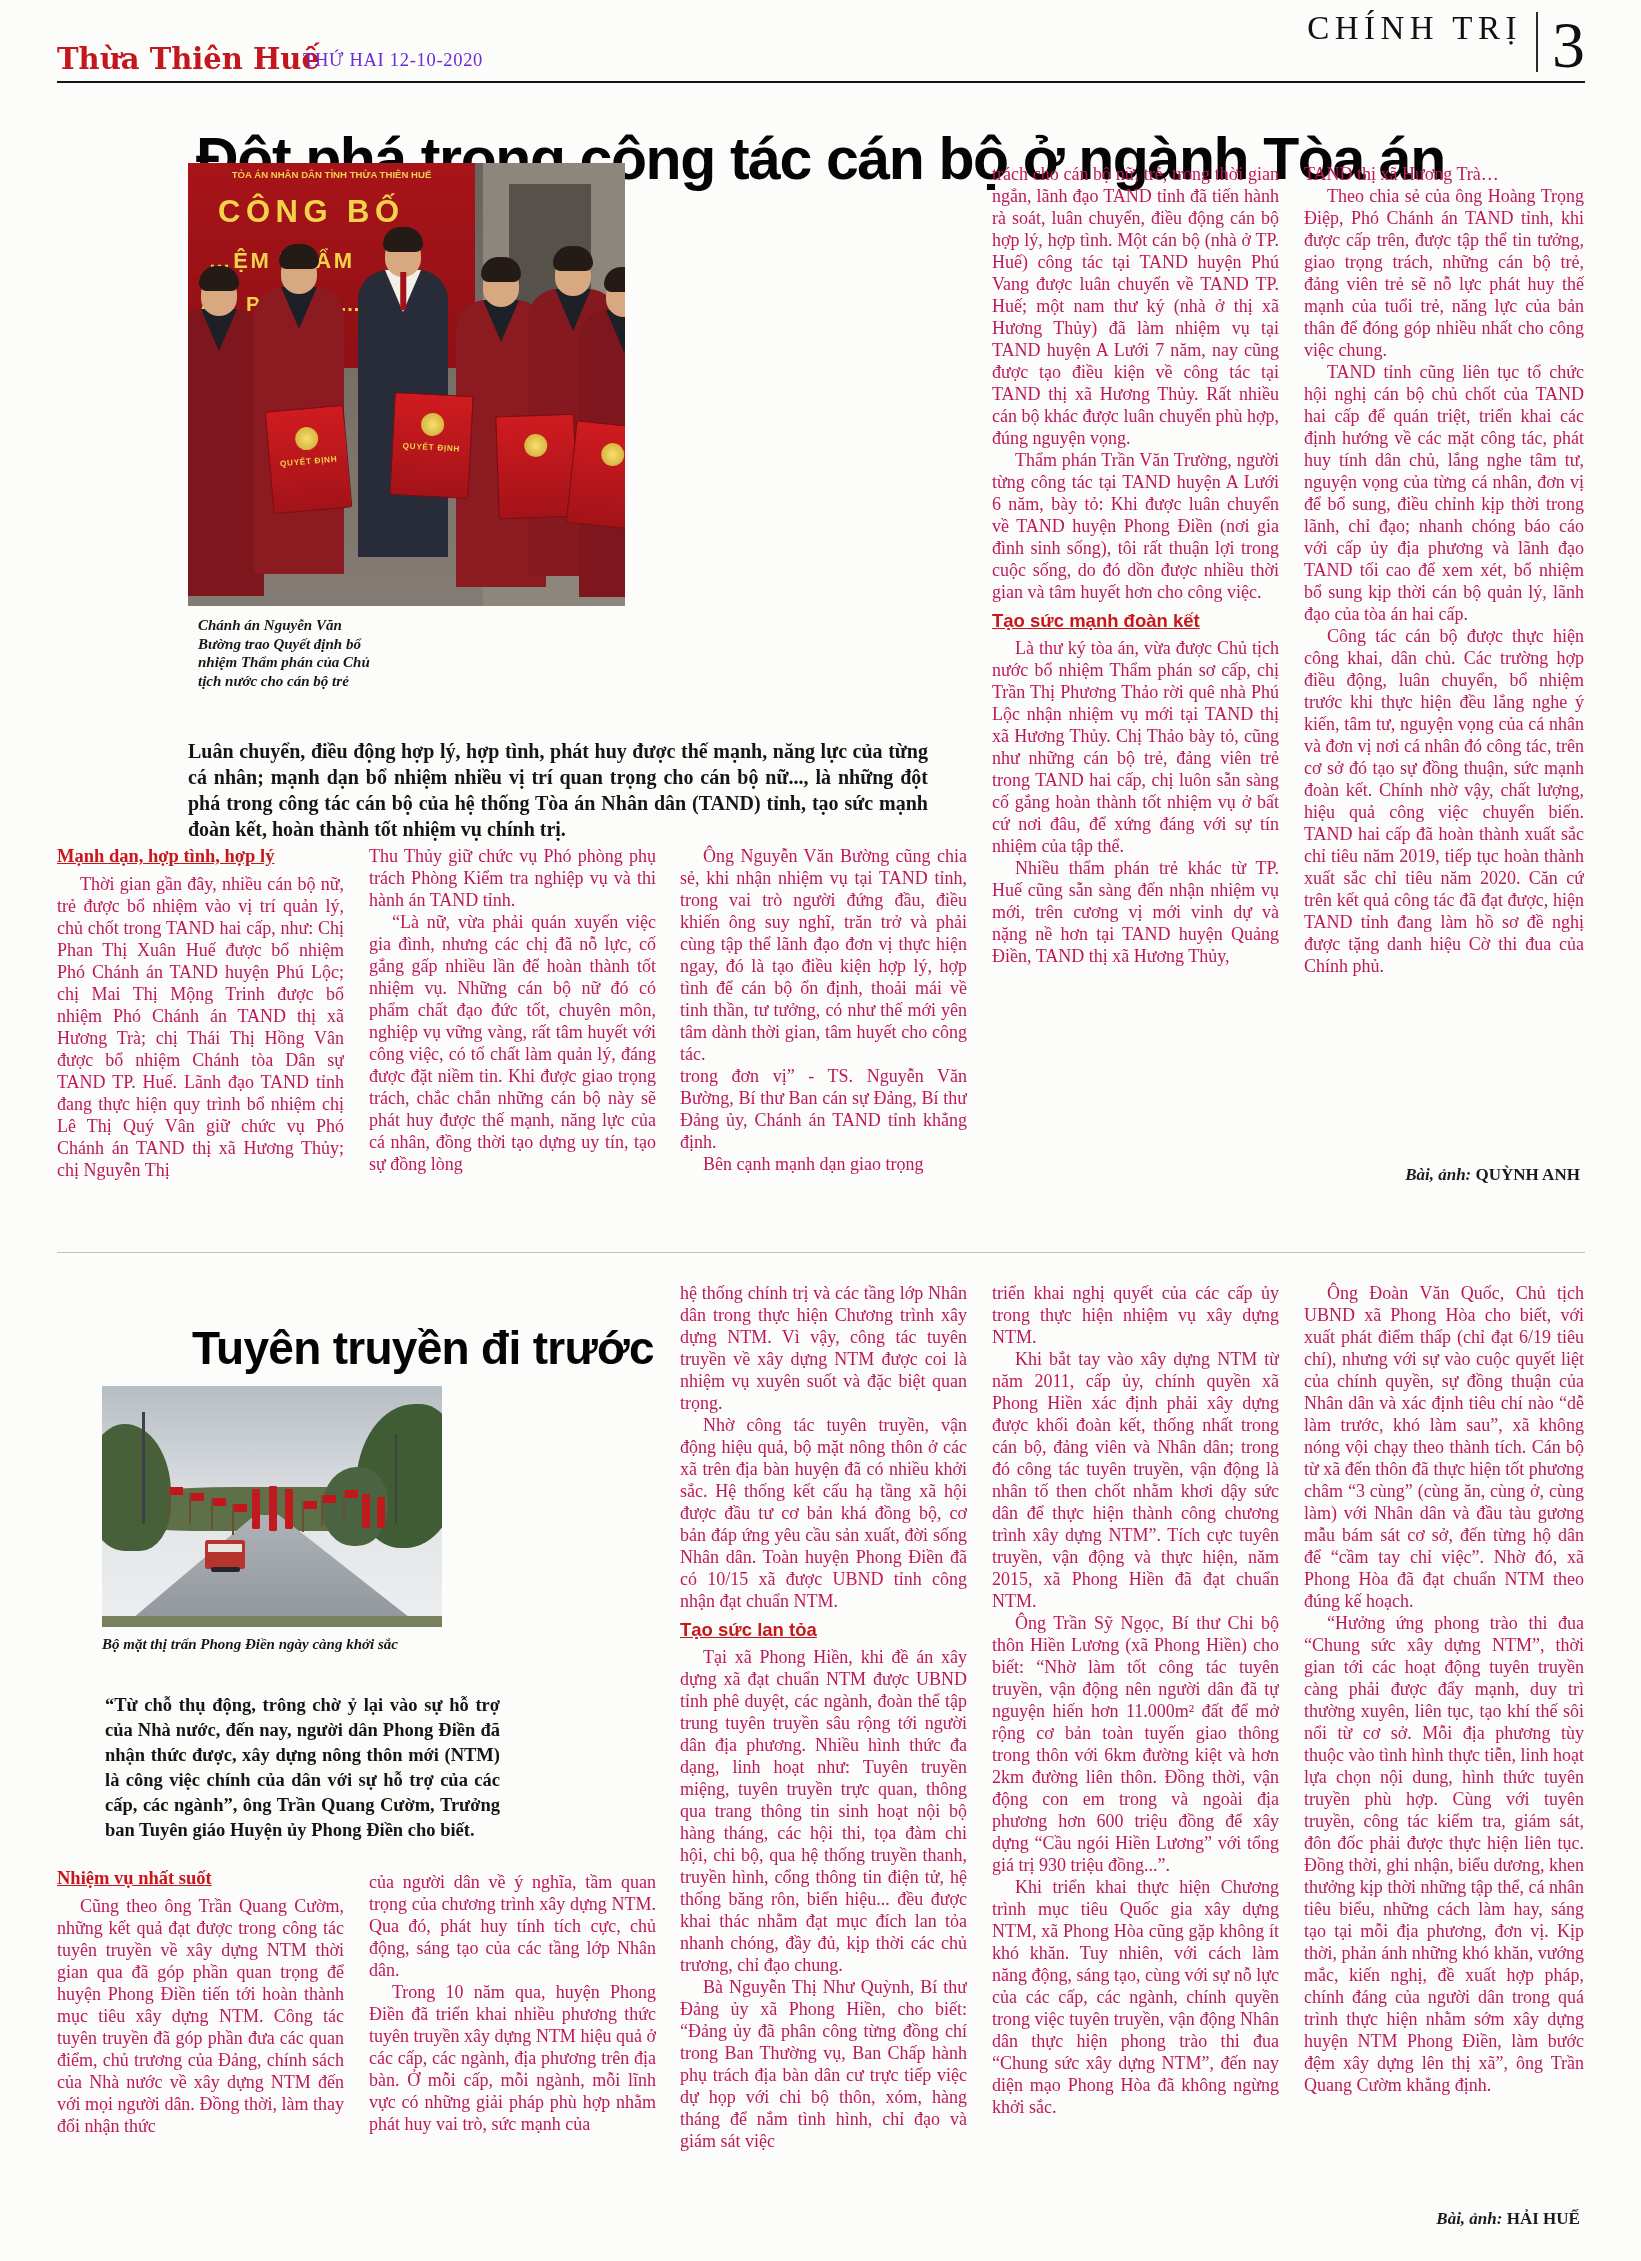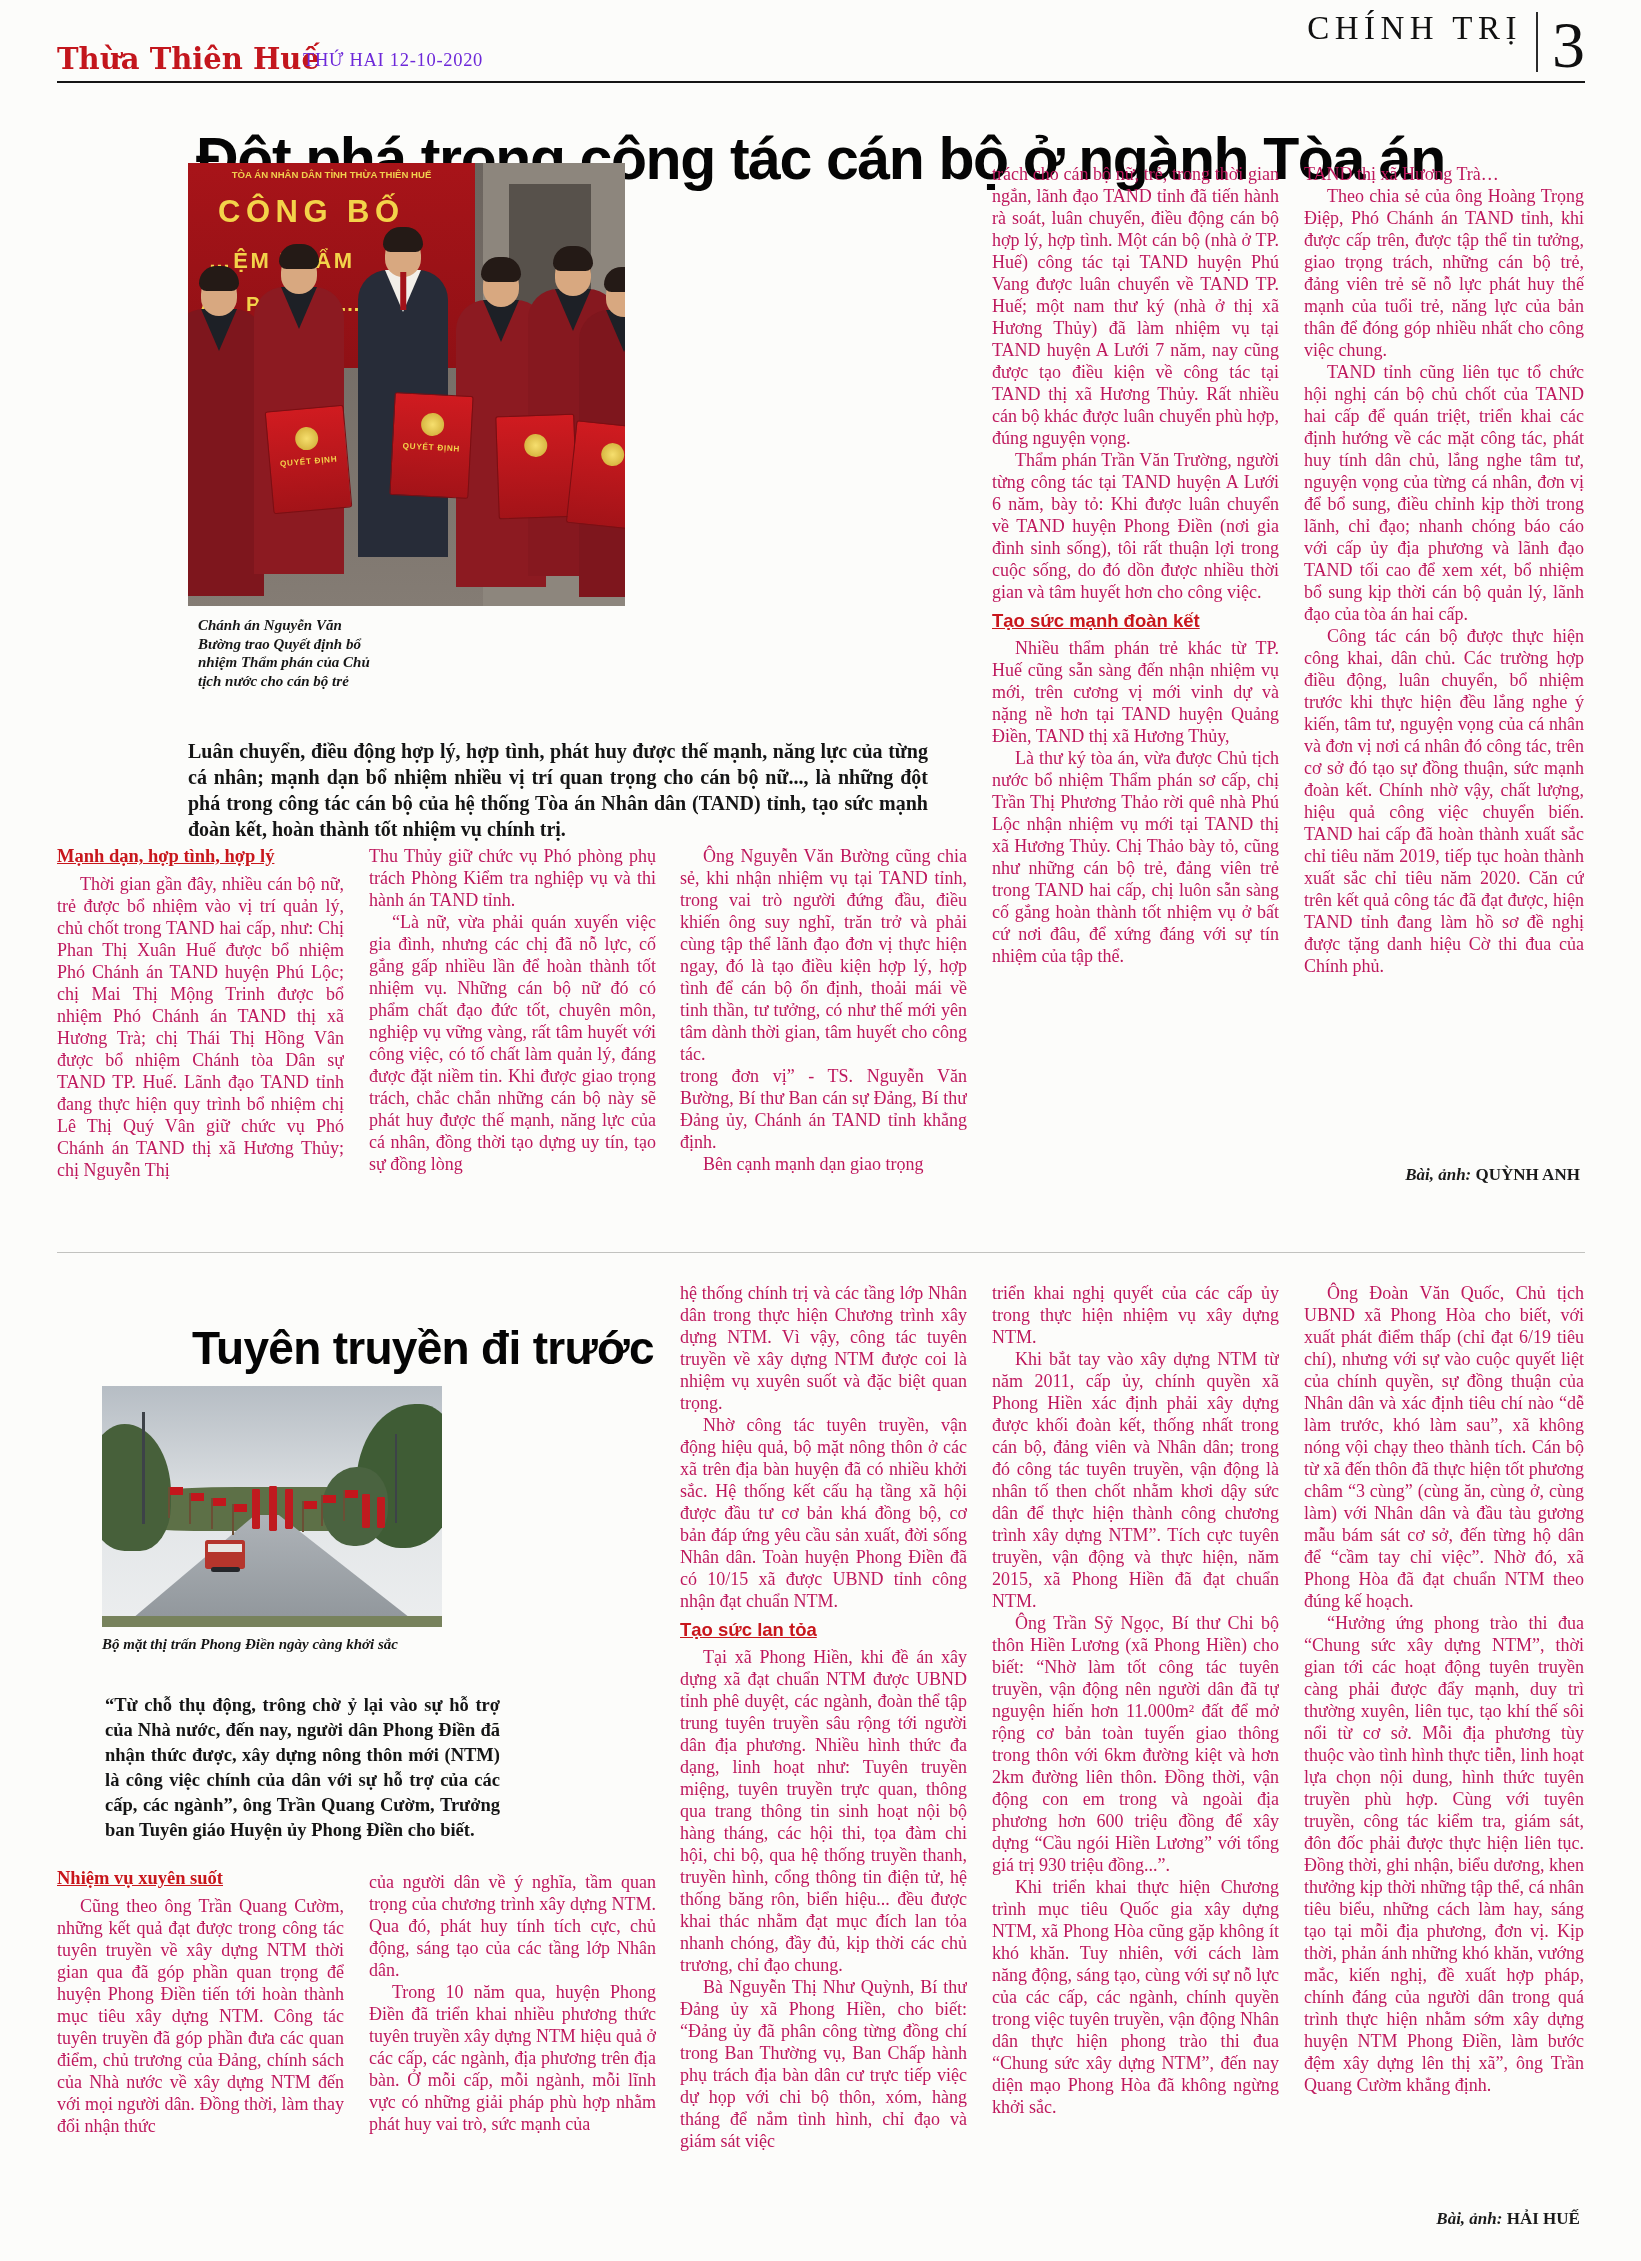--- a/index.html
+++ b/index.html
@@ -189,22 +189,22 @@
     <div class="col" style="left:623px;top:682px;height:365px;">
       <p class="p">Ông Nguyễn Văn Bường cũng chia sẻ, khi nhận nhiệm vụ tại TAND tỉnh, trong vai trò người đứng đầu, điều khiến ông suy nghĩ, trăn trở và phải cùng tập thể lãnh đạo đơn vị thực hiện ngay, đó là tạo điều kiện hợp lý, hợp tình để cán bộ ổn định, thoải mái về tinh thần, tư tưởng, có như thế mới yên tâm dành thời gian, tâm huyết cho công tác.</p>
       <p class="p cont">trong đơn vị” - TS. Nguyễn Văn Bường, Bí thư Ban cán sự Đảng, Bí thư Đảng ủy, Chánh án TAND tỉnh khẳng định.</p>
       <p class="p">Bên cạnh mạnh dạn giao trọng</p>
     </div>
 
     <div class="col" style="left:935px;top:0;height:1047px;">
       <p class="p cont">trách cho cán bộ nữ, trẻ, trong thời gian ngắn, lãnh đạo TAND tỉnh đã tiến hành rà soát, luân chuyển, điều động cán bộ hợp lý, hợp tình. Một cán bộ (nhà ở TP. Huế) công tác tại TAND huyện Phú Vang được luân chuyển về TAND TP. Huế; một nam thư ký (nhà ở thị xã Hương Thủy) đã làm nhiệm vụ tại TAND huyện A Lưới 7 năm, nay cũng được tạo điều kiện về công tác tại TAND thị xã Hương Thủy. Rất nhiều cán bộ khác được luân chuyển phù hợp, đúng nguyện vọng.</p>
       <p class="p">Thẩm phán Trần Văn Trường, người từng công tác tại TAND huyện A Lưới 6 năm, bày tỏ: Khi được luân chuyển về TAND huyện Phong Điền (nơi gia đình sinh sống), tôi rất thuận lợi trong cuộc sống, do đó dồn được nhiều thời gian và tâm huyết hơn cho công việc.</p>
       <h3 class="subhead">Tạo sức mạnh đoàn kết</h3>
+      <p class="p">Là thư ký tòa án, vừa được Chủ tịch nước bổ nhiệm Thẩm phán sơ cấp, chị Trần Thị Phương Thảo rời quê nhà Phú Lộc nhận nhiệm vụ mới tại TAND thị xã Hương Thủy. Chị Thảo bày tỏ, cũng như những cán bộ trẻ, đảng viên trẻ trong TAND hai cấp, chị luôn sẵn sàng cố gắng hoàn thành tốt nhiệm vụ ở bất cứ nơi đâu, để xứng đáng với sự tín nhiệm của tập thể.</p>
       <p class="p">Nhiều thẩm phán trẻ khác từ TP. Huế cũng sẵn sàng đến nhận nhiệm vụ mới, trên cương vị mới vinh dự và nặng nề hơn tại TAND huyện Quảng Điền, TAND thị xã Hương Thủy,</p>
-      <p class="p">Là thư ký tòa án, vừa được Chủ tịch nước bổ nhiệm Thẩm phán sơ cấp, chị Trần Thị Phương Thảo rời quê nhà Phú Lộc nhận nhiệm vụ mới tại TAND thị xã Hương Thủy. Chị Thảo bày tỏ, cũng như những cán bộ trẻ, đảng viên trẻ trong TAND hai cấp, chị luôn sẵn sàng cố gắng hoàn thành tốt nhiệm vụ ở bất cứ nơi đâu, để xứng đáng với sự tín nhiệm của tập thể.</p>
     </div>
 
     <div class="col" style="left:1247px;top:0;height:1047px;width:280px;">
       <p class="p cont">TAND thị xã Hương Trà…</p>
       <p class="p">Theo chia sẻ của ông Hoàng Trọng Điệp, Phó Chánh án TAND tỉnh, khi được cấp trên, được tập thể tin tưởng, giao trọng trách, những cán bộ trẻ, đảng viên trẻ sẽ nỗ lực phát huy thế mạnh của tuổi trẻ, năng lực của bản thân để đóng góp nhiều nhất cho công việc chung.</p>
       <p class="p">TAND tỉnh cũng liên tục tổ chức hội nghị cán bộ chủ chốt của TAND hai cấp để quán triệt, triển khai các định hướng về các mặt công tác, phát huy tính dân chủ, lắng nghe tâm tư, nguyện vọng của từng cá nhân, đơn vị để bổ sung, điều chỉnh kịp thời trong lãnh, chỉ đạo; nhanh chóng báo cáo với cấp ủy địa phương và lãnh đạo TAND tối cao để xem xét, bổ nhiệm bổ sung kịp thời cán bộ quản lý, lãnh đạo của tòa án hai cấp.</p>
       <p class="p">Công tác cán bộ được thực hiện công khai, dân chủ. Các trường hợp điều động, luân chuyển, bổ nhiệm trước khi thực hiện đều lắng nghe ý kiến, tâm tư, nguyện vọng của cá nhân và đơn vị nơi cá nhân đó công tác, trên cơ sở đó tạo sự đồng thuận, sức mạnh đoàn kết. Chính nhờ vậy, chất lượng, hiệu quả công việc chuyển biến. TAND hai cấp đã hoàn thành xuất sắc chỉ tiêu năm 2019, tiếp tục hoàn thành xuất sắc chỉ tiêu năm 2020. Căn cứ trên kết quả công tác đã đạt được, hiện TAND tỉnh đang làm hồ sơ đề nghị được tặng danh hiệu Cờ thi đua của Chính phủ.</p>
       <p class="byline byline1">
         <span class="byline-label">Bài, ảnh:</span>
         <span class="byline-name">QUỲNH ANH</span>
@@ -240,21 +240,21 @@
       <div class="ph2-banner" style="left:260px;top:108px;height:34px;"></div>
       <div class="ph2-banner" style="left:275px;top:111px;height:31px;"></div>
       <div class="ph2-bus"></div>
     </figure>
 
     <figcaption class="caption caption2">Bộ mặt thị trấn Phong Điền ngày càng khởi sắc</figcaption>
 
     <p class="intro2">“Từ chỗ thụ động, trông chờ ỷ lại vào sự hỗ trợ của Nhà nước, đến nay, người dân Phong Điền đã nhận thức được, xây dựng nông thôn mới (NTM) là công việc chính của dân với sự hỗ trợ của các cấp, các ngành”, ông Trần Quang Cườm, Trưởng ban Tuyên giáo Huyện ủy Phong Điền cho biết.</p>
 
     <div class="col" style="left:0;top:585px;height:369px;">
-      <h3 class="subhead first">Nhiệm vụ xuyên suốt</h3>
+      <h3 class="subhead first">Nhiệm vụ nhất suốt</h3>
       <p class="p">Cũng theo ông Trần Quang Cườm, những kết quả đạt được trong công tác tuyên truyền về xây dựng NTM thời gian qua đã góp phần quan trọng để huyện Phong Điền tiến tới hoàn thành mục tiêu xây dựng NTM. Công tác tuyên truyền đã góp phần đưa các quan điểm, chủ trương của Đảng, chính sách của Nhà nước về xây dựng NTM đến với mọi người dân. Đồng thời, làm thay đổi nhận thức</p>
     </div>
 
     <div class="col" style="left:312px;top:589px;height:365px;">
       <p class="p cont">của người dân về ý nghĩa, tầm quan trọng của chương trình xây dựng NTM. Qua đó, phát huy tính tích cực, chủ động, sáng tạo của các tầng lớp Nhân dân.</p>
       <p class="p">Trong 10 năm qua, huyện Phong Điền đã triển khai nhiều phương thức tuyên truyền xây dựng NTM hiệu quả ở các cấp, các ngành, địa phương trên địa bàn. Ở mỗi cấp, mỗi ngành, mỗi lĩnh vực có những giải pháp phù hợp nhằm phát huy vai trò, sức mạnh của</p>
     </div>
 
     <div class="col" style="left:623px;top:0;height:954px;">
       <p class="p cont">hệ thống chính trị và các tầng lớp Nhân dân trong thực hiện Chương trình xây dựng NTM. Vì vậy, công tác tuyên truyền về xây dựng NTM được coi là nhiệm vụ xuyên suốt và đặc biệt quan trọng.</p>

